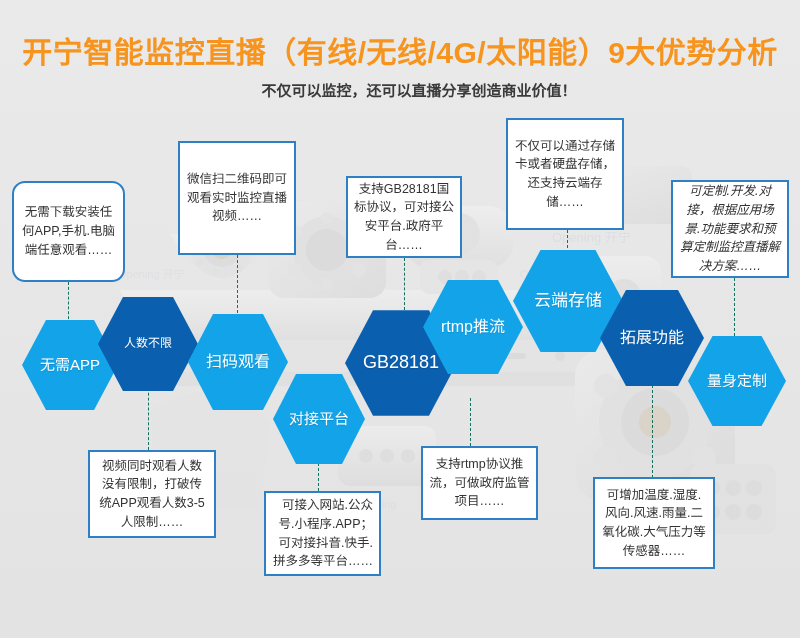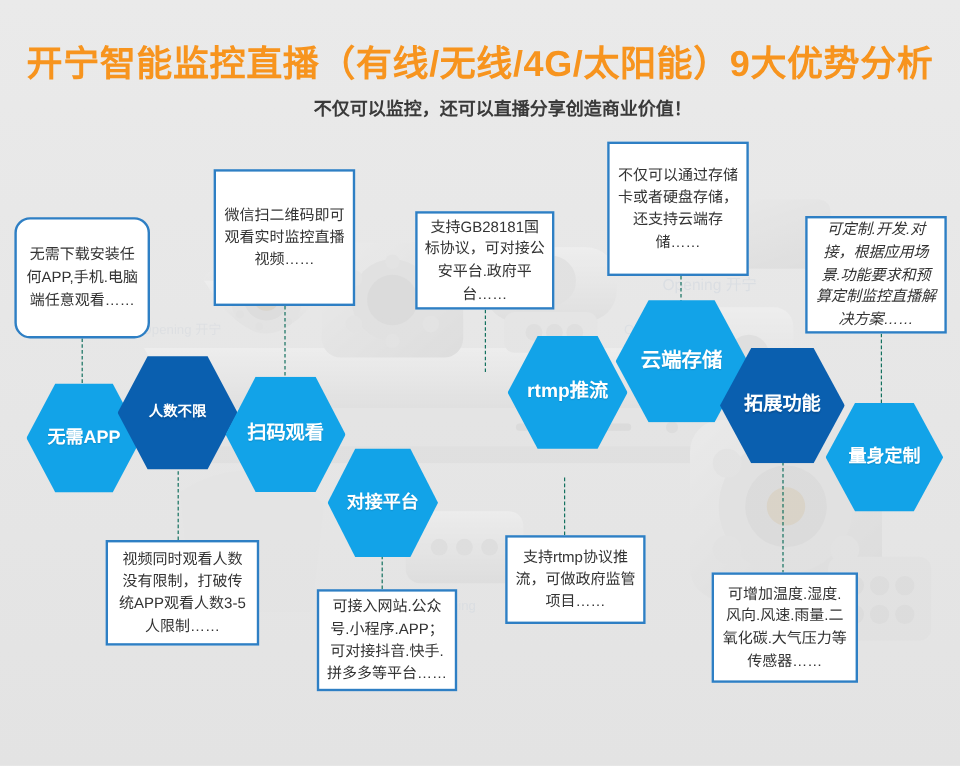--- a/index.html
+++ b/index.html
@@ -67,21 +67,21 @@
   }
   .callout span{display:block;width:100%;}
 
   
   .hex{
     position:absolute;
     display:flex;
     align-items:center;
     justify-content:center;
     color:#ffffff;
-    font-weight:bold;
+    font-weight:normal;
     text-align:center;
     line-height:1.1;
     -webkit-clip-path:polygon(25% 2%,75% 2%,100% 50%,75% 98%,25% 98%,0% 50%);
     clip-path:polygon(25% 2%,75% 2%,100% 50%,75% 98%,25% 98%,0% 50%);
     text-shadow:0 1px 1px rgba(0,0,0,.13);
   }
   .hex.light{background:#12a3e8;}
   .hex.dark{background:#0a5faf;}
   .hex span{display:block;padding:0 4px;}
 </style>
@@ -208,20 +208,23 @@
   </div>
 
   <div class="hex light" style="left:188px; top:312px; width:100px; height:100px; font-size:16px;align-items:center;">
     <span>扫码观看</span>
   </div>
 
   <div class="hex light" style="left:273px; top:372px; width:92px;  height:94px; font-size:15px;">
     <span>对接平台</span>
   </div>
 
+  <div class="hex dark" style="left:345px; top:308px; width:112px; height:110px; font-size:18px;">
+    <span>GB28181</span>
+  </div>
 
   <div class="hex light" style="left:423px; top:278px; width:100px; height:98px; font-size:16px;">
     <span>rtmp推流</span>
   </div>
 
   <div class="hex light" style="left:513px; top:248px; width:110px; height:106px; font-size:17px;">
     <span>云端存储</span>
   </div>
 
   <div class="hex dark" style="left:600px; top:288px; width:104px; height:100px; font-size:16px;">
@@ -249,21 +252,21 @@
   </div>
 
   <div class="callout" style="left:671px; top:180px; width:118px; height:98px;font-style:italic;">
     <span>可定制.开发.对接，根据应用场景.功能要求和预算定制监控直播解决方案……</span>
   </div>
 
   <div class="callout" style="left:88px; top:450px; width:128px; height:88px;">
     <span>视频同时观看人数没有限制，打破传统APP观看人数3-5人限制……</span>
   </div>
 
-  <div class="callout" style="left:264px; top:491px; width:117px; height:85px;">
+  <div class="callout" style="left:264px; top:491px; width:117px; height:85px;text-align:right;">
     <span>可接入网站.公众号.小程序.APP；可对接抖音.快手.拼多多等平台……</span>
   </div>
 
   <div class="callout" style="left:421px; top:446px; width:117px; height:74px;">
     <span>支持rtmp协议推流，可做政府监管项目……</span>
   </div>
 
   <div class="callout" style="left:593px; top:477px; width:122px; height:92px;">
     <span>可增加温度.湿度.风向.风速.雨量.二氧化碳.大气压力等传感器……</span>
   </div>

